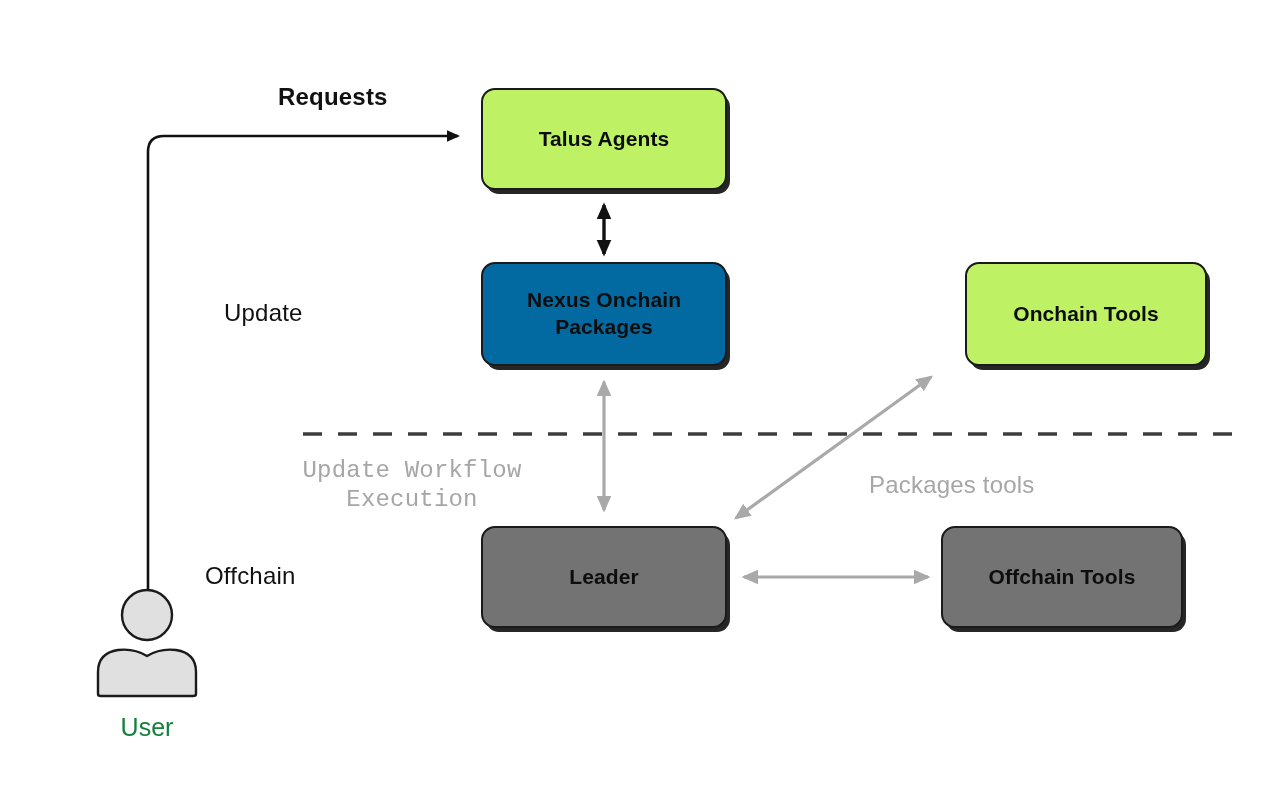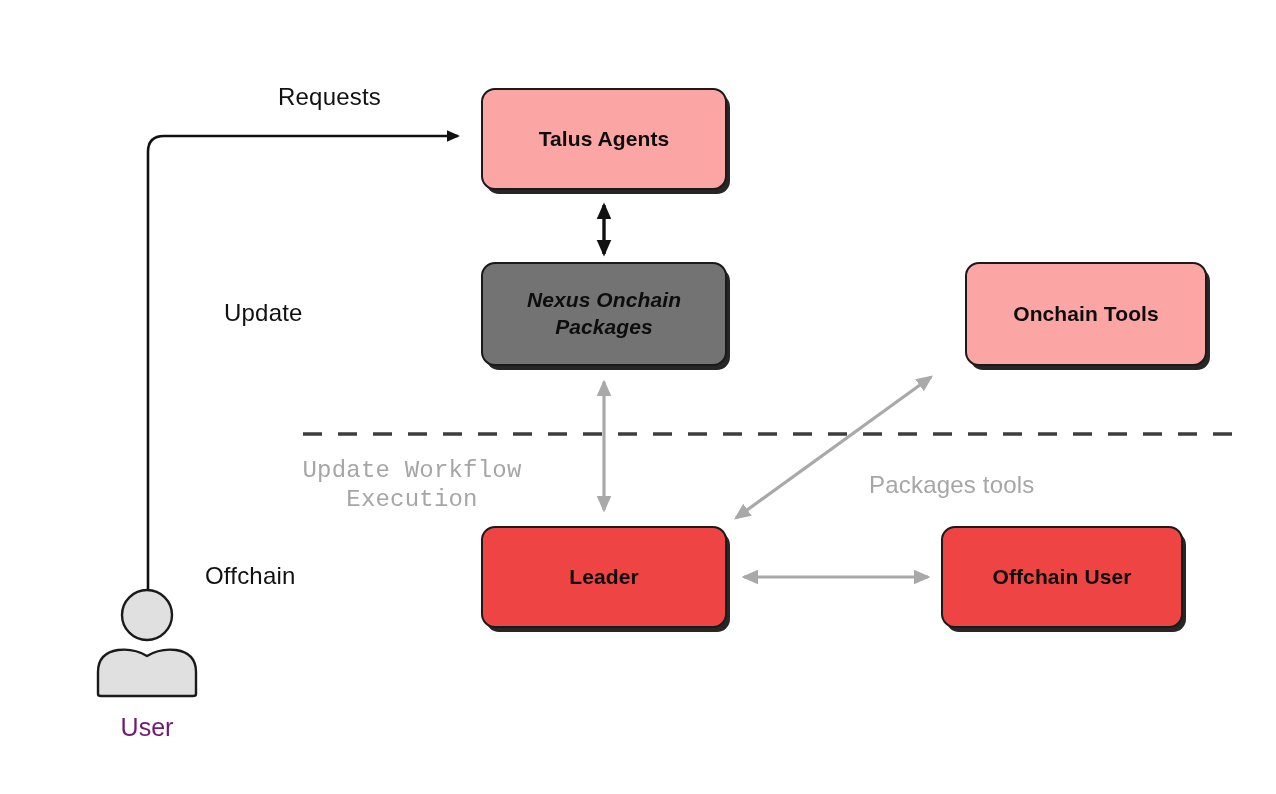--- a/index.html
+++ b/index.html
@@ -41,23 +41,23 @@
     justify-content: center;
     text-align: center;
     color: #0d0d0d;
     font-size: 21px;
     font-weight: 600;
     letter-spacing: 0.1px;
     line-height: 1.28;
     box-shadow: 4px 5px 0 -1px rgba(20,20,20,0.92);
     z-index: 3;
   }
-  .node-blue   { background: #fca5a5; }
-  .node-green  { background: #737373; font-style: italic; }
-  .node-yellow { background: #ef4444; }
+  .node-blue   { background: #bef264; }
+  .node-green  { background: #0369a1; }
+  .node-yellow { background: #737373; }
 
   .node-label {
     display: block;
     white-space: pre-line;
     padding: 0 10px;
   }
 
   
   .label {
     position: absolute;
@@ -75,21 +75,21 @@
     line-height: 1.22;
   }
 
   
   #user-figure {
     position: absolute;
     z-index: 3;
   }
   #user-caption {
     position: absolute;
-    color: #701a75;
+    color: #15803d;
     font-size: 25px;
     font-weight: 400;
     text-align: center;
     z-index: 4;
   }
 </style>
 </head>
 <body>
 
 <div id="canvas">
@@ -128,24 +128,24 @@
 
   <div class="node node-blue" style="left:941px; top:262px; width:242px; height:104px;margin-left:24px;">
     <span class="node-label">Onchain Tools</span>
   </div>
 
   <div class="node node-yellow" style="left:481px; top:526px; width:246px; height:102px;">
     <span class="node-label">Leader</span>
   </div>
 
   <div class="node node-yellow" style="left:941px; top:526px; width:242px; height:102px;">
-    <span class="node-label">Offchain User</span>
+    <span class="node-label">Offchain Tools</span>
   </div>
 
-  <div class="label" style="left:278px; top:83px;">Requests</div>
+  <div class="label" style="left:278px; top:83px;font-weight:bold;">Requests</div>
 
   <div class="label" style="left:224px; top:299px;">Update</div>
 
   <div class="label" style="left:205px; top:562px;">Offchain</div>
 
   <div class="label label-muted" style="left:299px; top:456px; width:226px;font-family:Liberation Mono, monospace;">Update Workflow
 Execution</div>
 
   <div class="label label-muted" style="left:869px; top:470px;">Packages tools</div>
 

